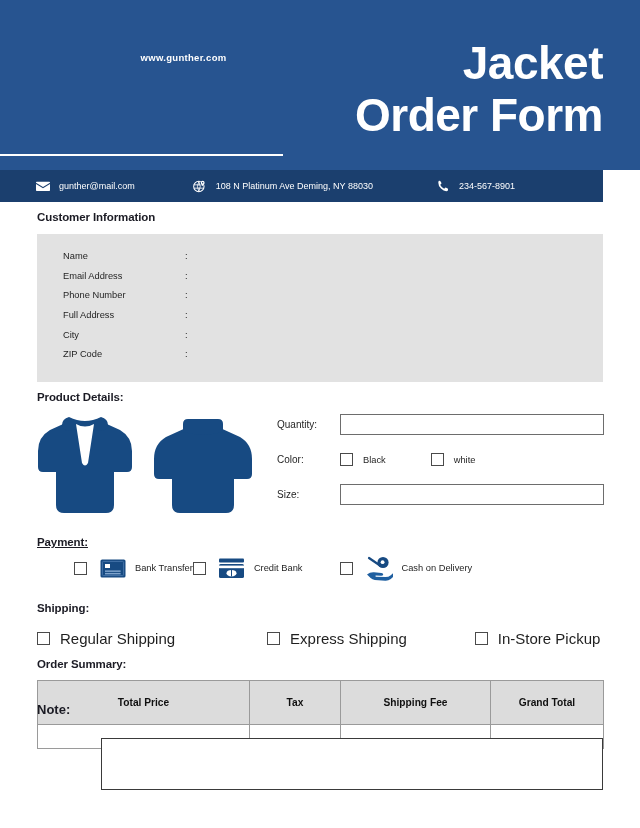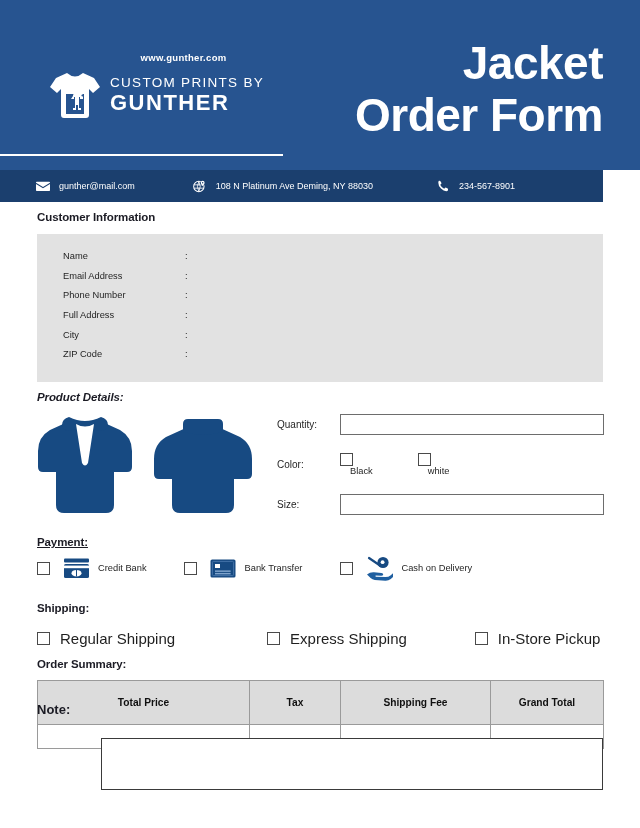--- a/index.html
+++ b/index.html
@@ -128,21 +128,21 @@
     display: flex;
     align-items: baseline;
     height: 19.7px;
     font-size: 9.3px;
     color: #1f1f1f;
   }
   .cust-row .lbl { width: 122px; }
   .cust-row .colon { width: 10px; }
 
   
-  #t-product { left: 37px; top: 391px; font-style: italic; }
+  #t-product { left: 37px; top: 391px; }
   .jacket-a { position: absolute; left: 36px;  top: 415px; }
   .jacket-b { position: absolute; left: 152px; top: 417px; }
 
   .pd-fields { position: absolute; left: 277px; top: 414px; width: 327px; }
   .pd-row { display: flex; align-items: center; }
   .pd-row .pd-label {
     width: 63px;
     font-size: 10px;
     color: #1f1f1f;
   }
@@ -159,21 +159,21 @@
     width: 13px; height: 13px;
     border: 1.4px solid #4a4a4a;
     background: #ffffff;
     flex: 0 0 auto;
   }
   .cbx-label {
     font-size: 9.3px;
     color: #1f1f1f;
     margin-left: 10px;
   }
-  .color-opt { display: flex; align-items: flex-start; flex-direction: column; }
+  .color-opt { display: flex; align-items: center; }
   .color-opt + .color-opt { margin-left: 45px; }
 
   
   #t-payment { left: 37px; top: 536px; text-decoration: underline; }
   .pay-row {
     position: absolute;
     left: 37px; top: 556px;
     width: 566px;
     display: flex;
     align-items: center;
@@ -260,34 +260,20 @@
 </style>
 </head>
 <body>
 
 <div id="page">
 
   <div class="header">
 
     <div class="header-logo-block">
       <div class="logo-url">www.gunther.com</div>
-      <div class="logo-row">
-        <span class="logo-mark">
-          <svg viewBox="0 0 54 50" width="54" height="50" aria-hidden="true">
-            <path fill="#ffffff" d="M19 3 L8 8 L2 17 L9 23 L13 19 L13 45 Q13 48 16 48 L38 48 Q41 48 41 45 L41 19 L45 23 L52 17 L46 8 L35 3 Q27 10 19 3 Z"></path>
-            <rect x="18" y="24" width="18" height="20" fill="#275490"></rect>
-            <path fill="#ffffff" d="M25 26 q0-3 3-3 h4 q3 0 3 3 v3 h-3 v-2 h-1 v11 h2 v2 h-3 v-5 h-2 v5 h-3 v-2 h2 v-11 h-1 v2 h-3 z"></path>
-            <circle cx="34.5" cy="25.5" r="1.1" fill="#275490"></circle>
-          </svg>
-        </span>
-        <span class="logo-words">
-          <span class="l1">CUSTOM PRINTS BY</span>
-          <span class="l2">GUNTHER</span>
-        </span>
-      </div>
     </div>
 
     <div class="header-rule"></div>
 
     <div class="header-title">
       <span class="t2">Jacket</span>
       <span class="t2">Order Form</span>
     </div>
   </div>
 
@@ -397,46 +383,46 @@
 
     <div class="pd-row pd-row-size">
       <span class="pd-label">Size:</span>
       <span class="field-box"></span>
     </div>
   </div>
 
   <div class="section-title" id="t-payment">Payment:</div>
   <div class="pay-row">
 
+    <span class="pay-opt pay-opt-2">
+      <span class="cbx"></span>
+      <span class="pay-icon">
+        <svg width="26" height="19" viewBox="0 0 26 19" aria-hidden="true">
+          <rect x="0.5" y="0.5" width="25" height="18" rx="1.6" fill="#174a82"></rect>
+          <rect x="2.4" y="2.4" width="21.2" height="14.2" rx="1" fill="none" stroke="#4f7cb0" stroke-width="0.8"></rect>
+          <rect x="5" y="5" width="5" height="4" fill="#ffffff"></rect>
+          <rect x="5" y="11.4" width="15.6" height="1.5" fill="#7ea3cc"></rect>
+          <rect x="5" y="13.9" width="15.6" height="1.5" fill="#7ea3cc"></rect>
+        </svg>
+      </span>
+      <span class="pay-text">Bank Transfer</span>
+    </span>
+
     <span class="pay-opt pay-opt-1">
       <span class="cbx"></span>
       <span class="pay-icon">
         <svg width="27" height="21" viewBox="0 0 27 21" aria-hidden="true">
           <rect x="1" y="0.5" width="25" height="4" rx="1" fill="#174a82"></rect>
           <rect x="1" y="6" width="25" height="14" rx="1.6" fill="#174a82"></rect>
           <rect x="1" y="7.6" width="25" height="2.6" fill="#ffffff"></rect>
           <ellipse cx="13.5" cy="15.2" rx="5" ry="3.3" fill="#ffffff"></ellipse>
           <rect x="13" y="11.9" width="1" height="6.6" fill="#174a82"></rect>
         </svg>
       </span>
       <span class="pay-text">Credit Bank</span>
-    </span>
-
-    <span class="pay-opt pay-opt-2">
-      <span class="cbx"></span>
-      <span class="pay-icon">
-        <svg width="26" height="19" viewBox="0 0 26 19" aria-hidden="true">
-          <rect x="0.5" y="0.5" width="25" height="18" rx="1.6" fill="#174a82"></rect>
-          <rect x="2.4" y="2.4" width="21.2" height="14.2" rx="1" fill="none" stroke="#4f7cb0" stroke-width="0.8"></rect>
-          <rect x="5" y="5" width="5" height="4" fill="#ffffff"></rect>
-          <rect x="5" y="11.4" width="15.6" height="1.5" fill="#7ea3cc"></rect>
-          <rect x="5" y="13.9" width="15.6" height="1.5" fill="#7ea3cc"></rect>
-        </svg>
-      </span>
-      <span class="pay-text">Bank Transfer</span>
     </span>
 
     <span class="pay-opt pay-opt-3">
       <span class="cbx"></span>
       <span class="pay-icon">
         <svg width="27" height="25" viewBox="0 0 27 25" aria-hidden="true">
           <circle cx="17" cy="6.5" r="5.6" fill="#174a82"></circle>
           <path d="M3 2 L14 9.5" stroke="#174a82" stroke-width="2.2" stroke-linecap="round" fill="none"></path>
           <circle cx="16.6" cy="6.2" r="1.9" fill="#ffffff"></circle>
           <path fill="#1f5fa0" d="M1 18.6 q3-2.6 7-2.3 l7.4 0.6 q2 0.2 1.8 1.6 q-0.2 1.3-2.2 1.2 l-5.4-0.3 l0 1.3 l9.6 0.4 q3.2 0.1 5.6-1.9 l2.4-2 q1.4-1 2.2 0.2 q0.7 1.1-0.6 2.2 l-4 3.3 q-2.4 2-5.6 1.8 l-10.4-0.8 q-2.4-0.2-4.2-1.8 Z"></path>

